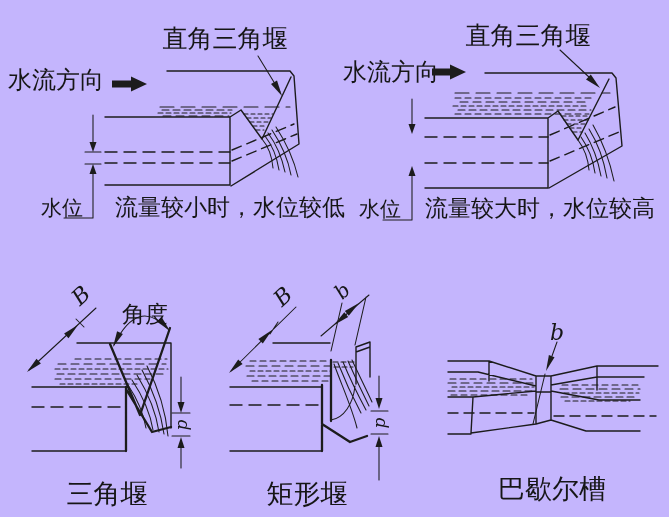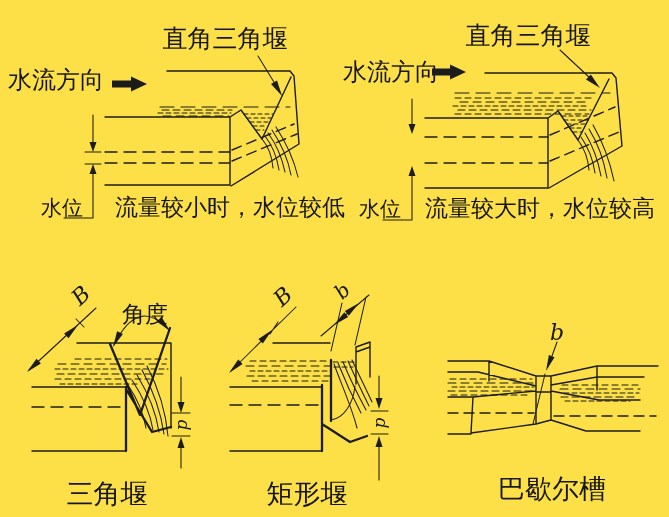--- a/index.html
+++ b/index.html
@@ -1,16 +1,16 @@
 <!DOCTYPE html>
 <html><head>
 <meta charset="utf-8">
 <style>
   html,body{margin:0;padding:0;background:#fcfcfc;}
-  .stage{position:relative;width:669px;height:517px;background:#fde047;overflow:hidden;}
+  .stage{position:relative;width:669px;height:517px;background:#c4b5fd;overflow:hidden;}
   svg{display:block;}
   .ln{fill:none;stroke:#1c1c1c;stroke-width:1.4;stroke-linecap:round;stroke-linejoin:round;}
   .b2{stroke-width:2.3;}
   .t1{stroke-width:1.05;}
   .dash{stroke-dasharray:12 7;}
   .dsh{stroke-dasharray:10 6;}
   .arr{fill:#1c1c1c;stroke:none;}
   text.cn{font-family:"DejaVu Sans","Liberation Sans",sans-serif;fill:#161616;}
   text.it{font-family:"DejaVu Serif","Liberation Serif",serif;font-style:italic;fill:#161616;}
 </style>

